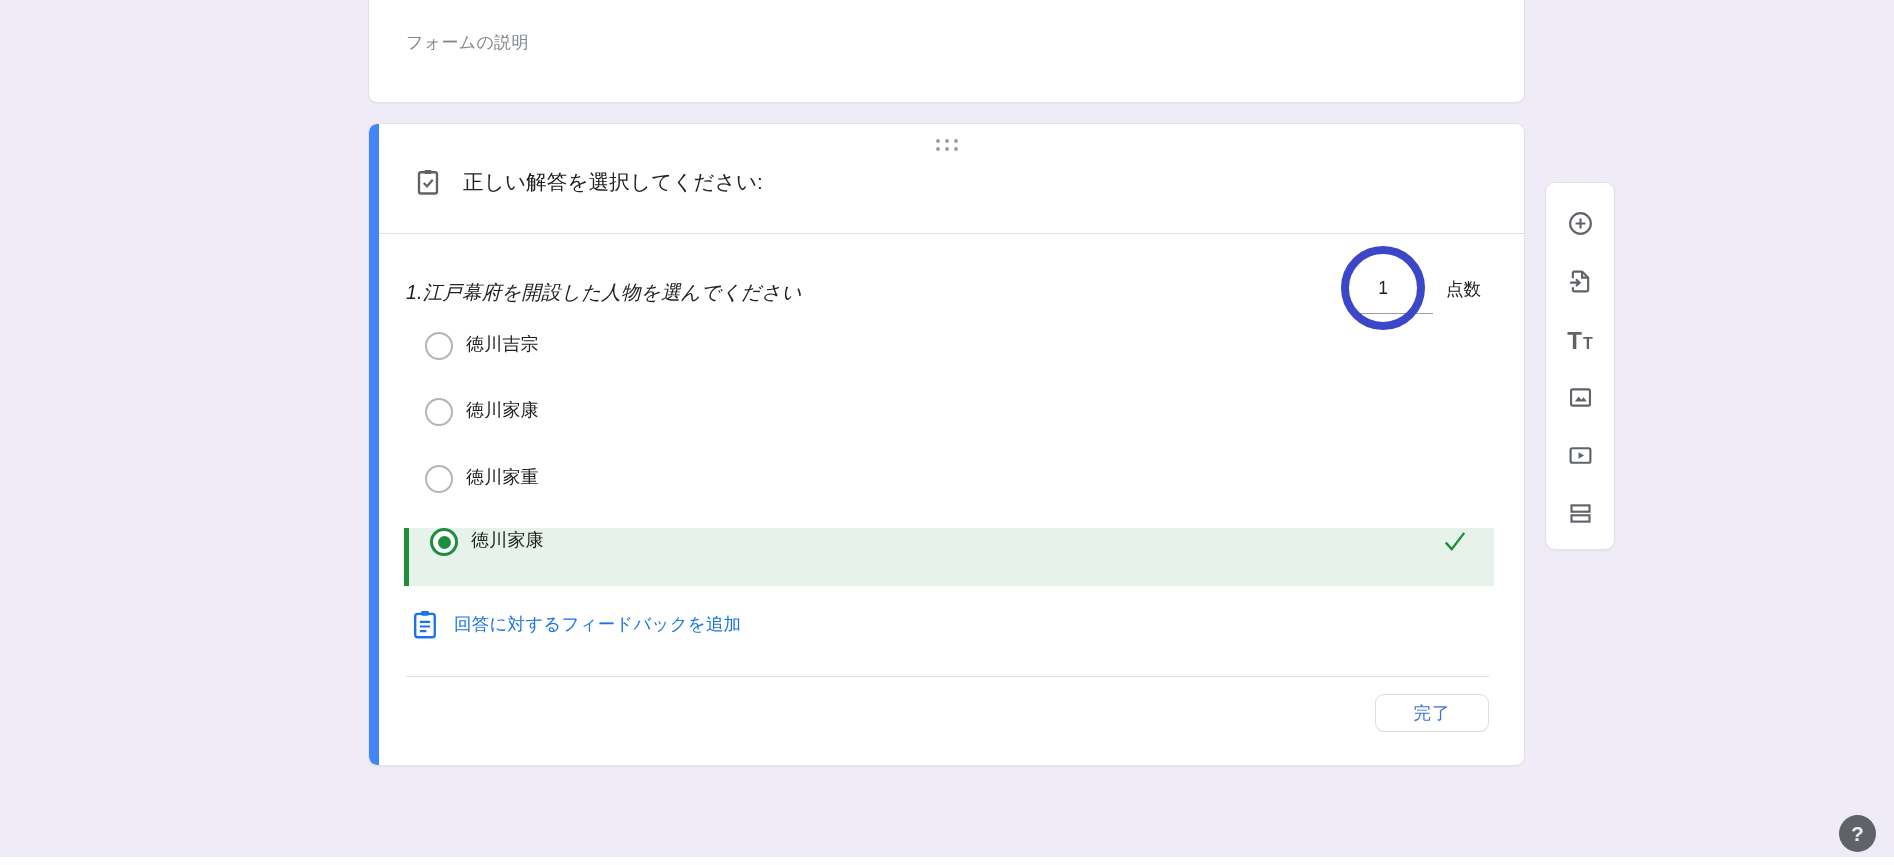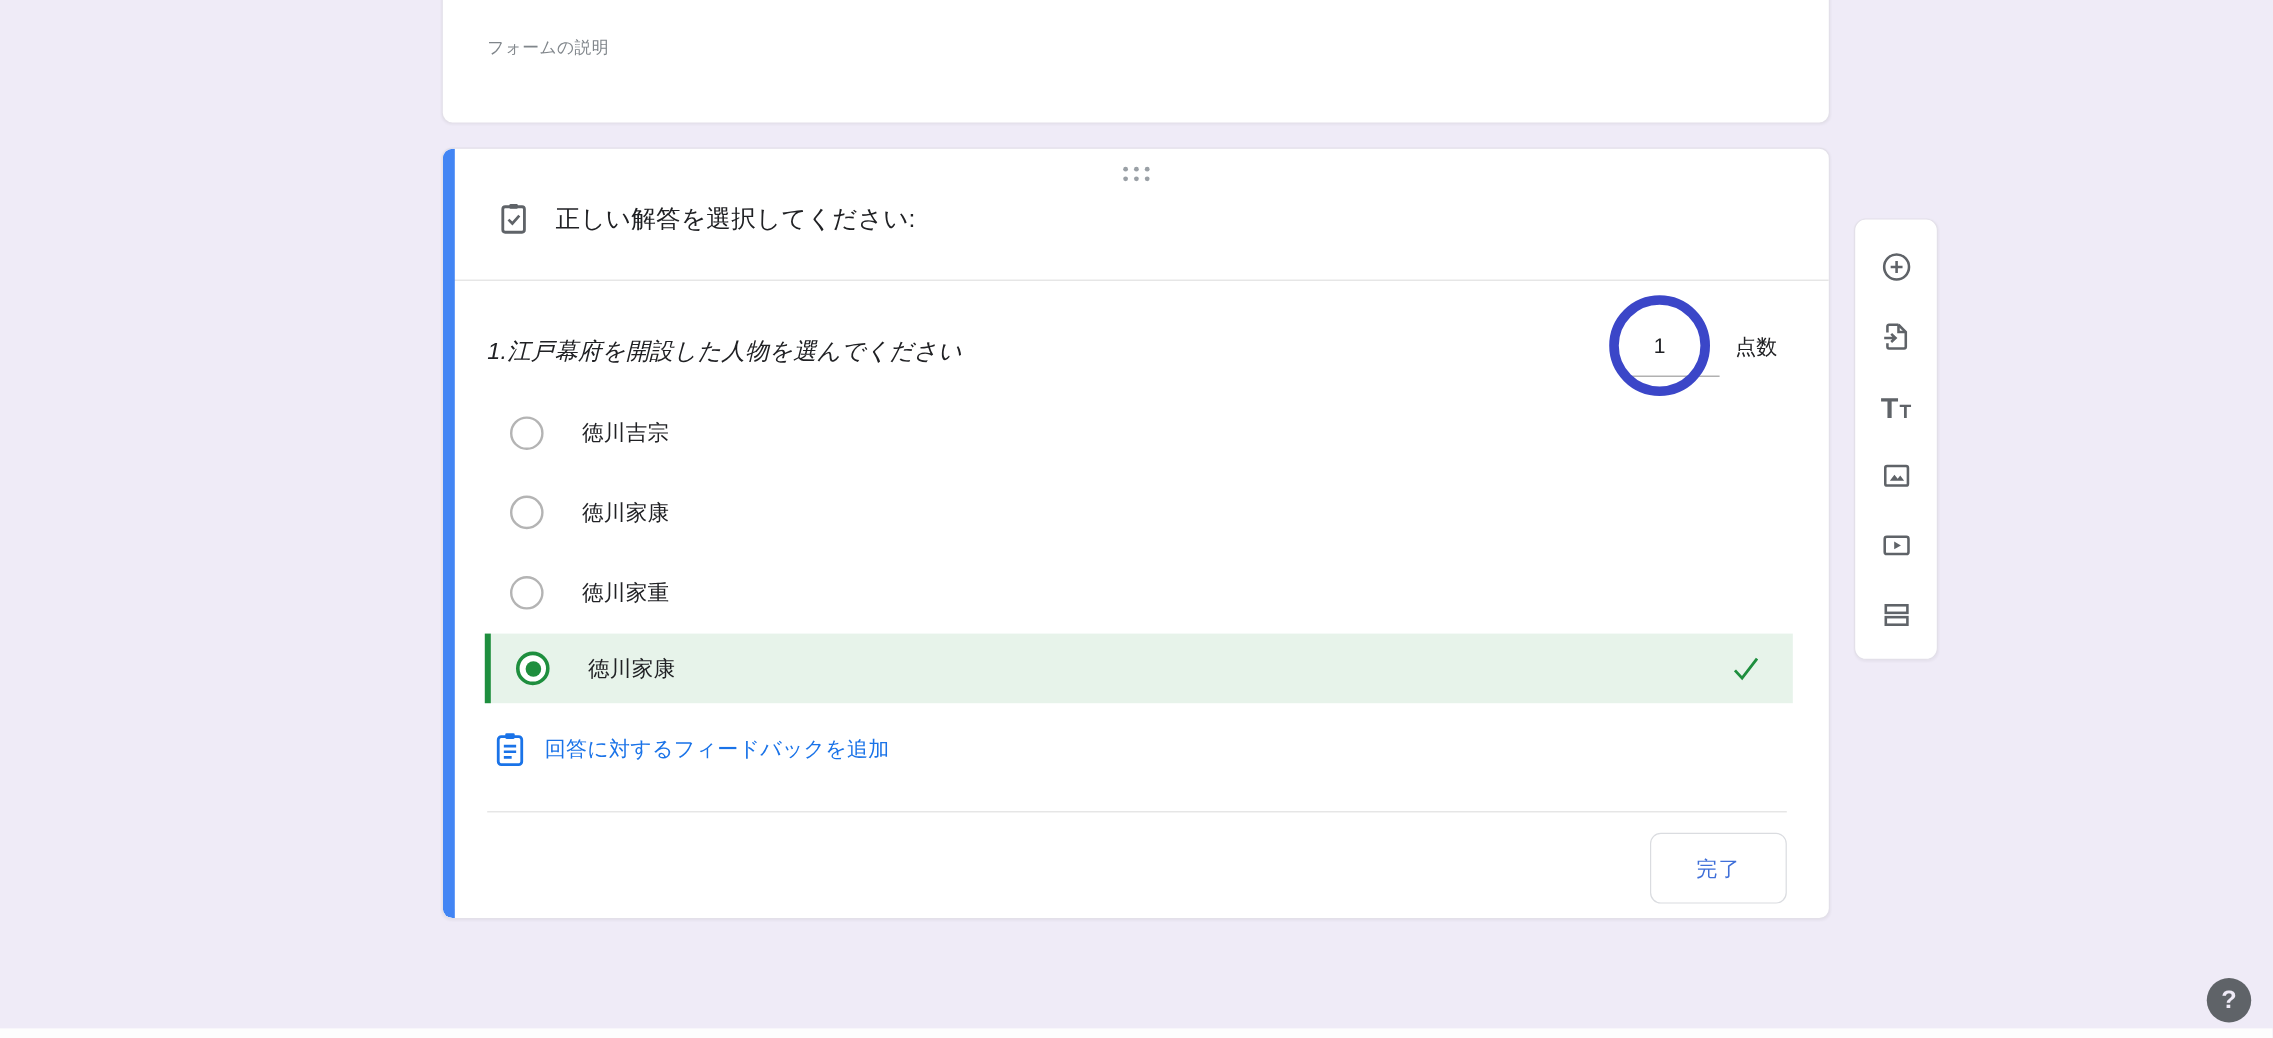--- a/index.html
+++ b/index.html
@@ -20,21 +20,21 @@
     position: absolute;
     background: #ffffff;
     border: 1px solid #e3e0e9;
     border-radius: 9px;
     box-shadow: 0 1px 2px rgba(0,0,0,0.04);
   }
   
   .desc-card { left: 368px; top: -34px; width: 1157px; height: 137px; }
   .desc-placeholder {
     position: absolute; left: 37px; top: 64px;
-    font-size: 14px; color: #80868b; letter-spacing: .3px;
+    font-size: 17px; color: #80868b; letter-spacing: .3px;
   }
   
   .q-card { left: 368px; top: 123px; width: 1157px; height: 643px; overflow: hidden; }
   .accent-bar {
     position: absolute; left: 0; top: 0; bottom: 0; width: 10px;
     background: #4285f4; border-radius: 8px 0 0 8px; z-index: 5;
   }
   .drag-handle {
     position: absolute; left: 560px; top: 12px; width: 36px; height: 18px;
     display: flex; align-items: center; justify-content: center; cursor: move;
@@ -66,21 +66,21 @@
     background: transparent; cursor: text;
   }
   .points-value { font-size: 17.5px; color: #202124; }
   .points-label {
     position: absolute; left: 1077px; top: 153px;
     font-size: 17.5px; color: #202124; text-align: center;
   }
   
   .opt-row {
     position: absolute; left: 35px; width: 1090px; height: 58px;
-    display: flex; align-items: center; padding-left: 21px; gap: 32px;
+    display: flex; padding-left: 21px; gap: 13px;
     cursor: pointer;
   }
   .opt-1 { top: 208px; } .opt-2 { top: 274px; } .opt-3 { top: 341px; }
   .opt-correct {
     top: 404px;
     background: #e7f3ea;
     border-left: 5px solid #1e8e3e;
     padding-right: 26px;
   }
   .radio {
@@ -96,21 +96,21 @@
   .check-icon { margin-left: auto; width: 26px; height: 26px; flex: 0 0 auto; }
   
   .feedback {
     position: absolute; left: 42px; top: 482px; height: 36px;
     display: flex; align-items: center; gap: 15px; cursor: pointer;
   }
   .feedback .fb-icon { width: 28px; height: 30px; }
   .feedback .fb-label { font-size: 17.5px; color: #1a73e8; letter-spacing: .2px; text-align: right; }
   
   .done-btn {
-    position: absolute; left: 1006px; top: 570px; width: 114px; height: 59px;
+    position: absolute; left: 1006px; top: 570px; width: 114px; height: 38px;
     background: #fff; border: 1px solid #dadce0; border-radius: 9px;
     display: flex; align-items: center; justify-content: center;
     font-size: 17.5px; color: #3f6fd8; letter-spacing: 1px; cursor: pointer;
   }
   
   .toolbar {
     left: 1545px; top: 182px; width: 70px; height: 368px;
     display: flex; flex-direction: column; align-items: center;
     justify-content: space-between; padding: 27px 0 19px 0;
     border-radius: 10px;

